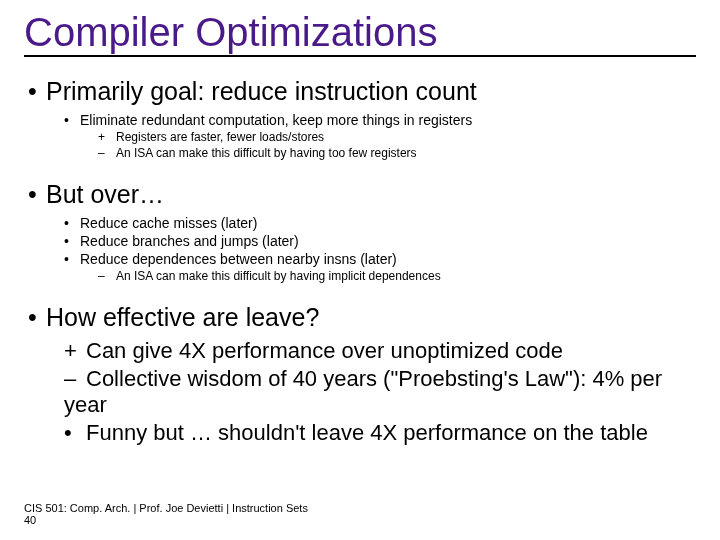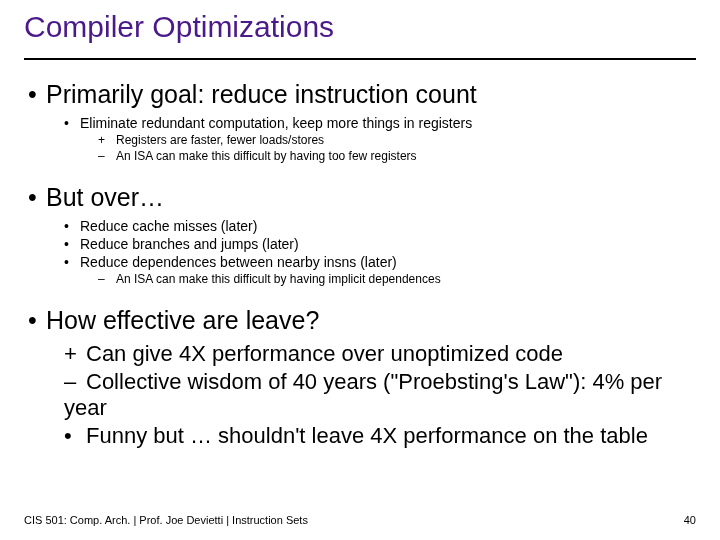--- a/index.html
+++ b/index.html
@@ -9,24 +9,24 @@
     background: #fff;
     font-family: Verdana, Geneva, sans-serif;
     position: relative;
     overflow: hidden;
   }
   .slide {
     padding: 10px 24px 0 24px;
   }
   .title {
     font-family: "Trebuchet MS", Verdana, sans-serif;
-    font-size: 30px;
+    font-size: 40px;
     color: #4a1a8a;
     font-weight: 400;
-    padding-bottom: 14px;
+    padding-bottom: 0;
     border-bottom: 2px solid #000;
     margin-bottom: 20px;
   }
   .l1 {
     font-size: 25px;
     color: #000;
     margin: 0 0 6px 4px;
   }
   .l1 .bullet { display:inline-block; width: 18px; }
   .l2 {
@@ -49,21 +49,22 @@
   .l2b .bullet { display:inline-block; width: 22px; }
   .gap { height: 18px; }
   .footer {
     position: absolute;
     bottom: 14px;
     left: 24px;
     right: 24px;
     font-size: 11px;
     color: #000;
     display: flex;
-    justify-content: space-between;
+    justify-content: flex-start;
+    flex-direction: column;
   }
 </style>
 </head>
 <body>
 
 <div class="slide">
   <div class="title">Compiler Optimizations</div>
 
   <div class="l1"><span class="bullet">•</span><span>Primarily goal: reduce instruction count</span></div>
   <div class="l2"><span class="bullet">•</span><span>Eliminate redundant computation, keep more things in registers</span></div>

